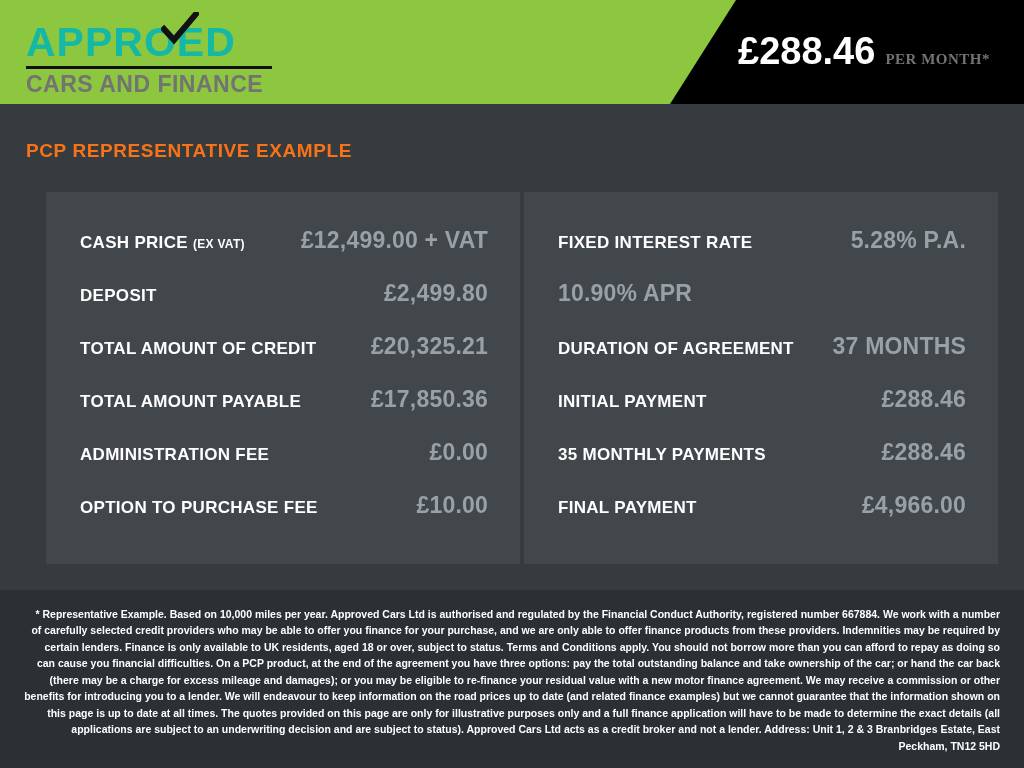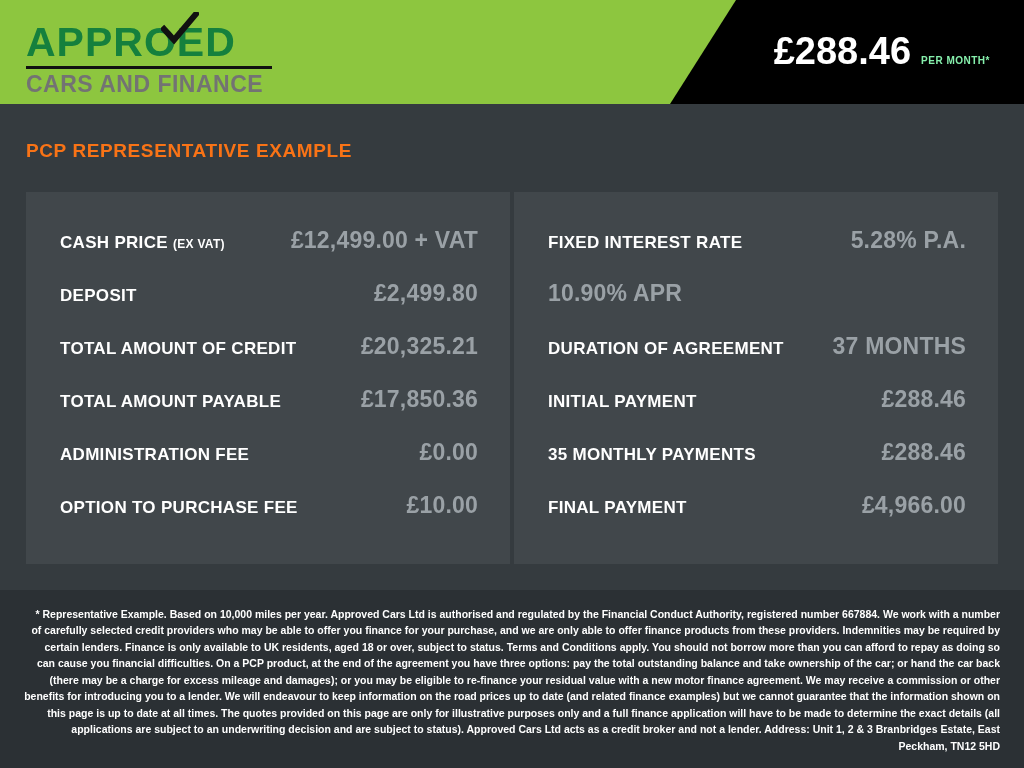--- a/index.html
+++ b/index.html
@@ -29,21 +29,21 @@
     position: absolute;
     left: 26px; top: 20px;
     color: #111;
   }
   .logo-top {
     font-size: 41px;
     font-weight: bold;
     letter-spacing: 1px;
     line-height: 44px;
     font-family: "Liberation Sans", sans-serif;
-    color: #15803d;
+    color: #14b8a6;
     position: relative;
   }
   .logo-underline {
     width: 246px;
     height: 3px;
     background: #111;
     margin: 2px 0 3px 0;
   }
   .logo-bottom {
     font-size: 23px;
@@ -65,40 +65,42 @@
     align-items: baseline;
     gap: 10px;
   }
   .price {
     color: #ffffff;
     font-size: 38px;
     font-weight: bold;
     letter-spacing: 0px;
   }
   .price-suffix {
-    color: #86efac;
-    font-size: 10px;
+    color: #737373;
+    font-size: 15px;
     font-weight: bold;
     letter-spacing: 0.5px;
+    font-family: Liberation Serif, serif;
   }
 
   
   .title {
     color: #f97316;
     font-size: 19px;
     font-weight: bold;
     letter-spacing: 0.6px;
     padding: 36px 0 0 26px;
   }
 
   
   .panels {
     display: flex;
     gap: 4px;
     padding: 30px 26px 0 26px;
+    margin-left: 20px;
   }
   .panel {
     flex: 1;
     background: #41474b;
     padding: 22px 22px 20px 22px;
     min-height: 372px;
   }
   .row {
     display: flex;
     align-items: baseline;

